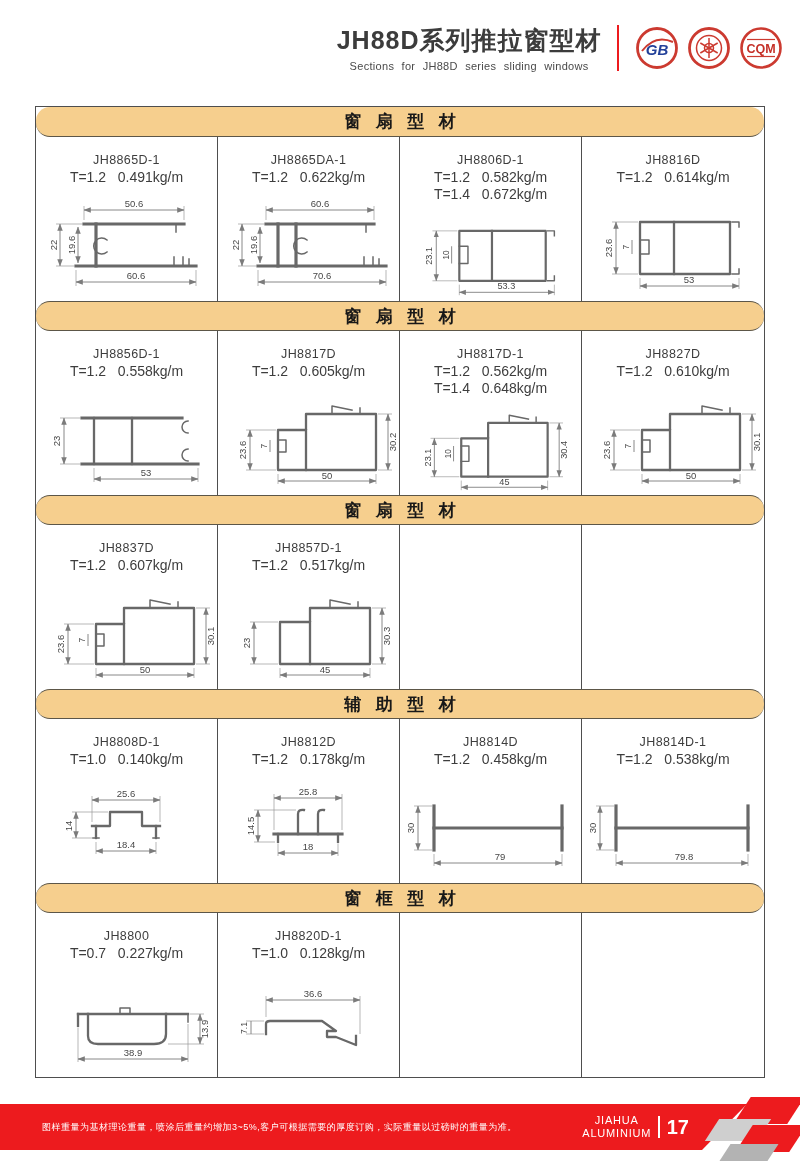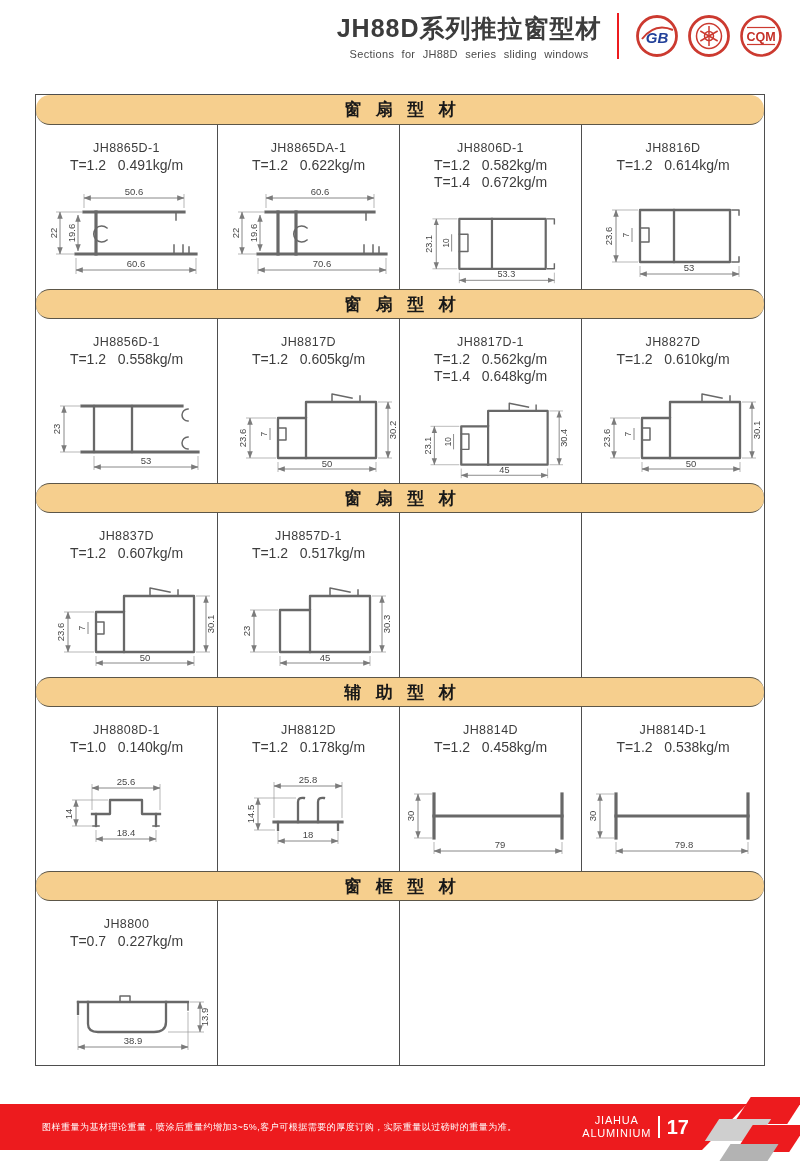--- a/index.html
+++ b/index.html
@@ -1,20 +1,20 @@
 <!DOCTYPE html>
 <html><head>
 <meta charset="utf-8">
 <style>
   * { box-sizing: border-box; margin: 0; padding: 0; }
   body { background:#e8e8e8; font-family:"Liberation Sans", sans-serif; }
   .page { width:800px; height:1167px; background:#fff; position:relative; margin:0 auto; overflow:hidden; }
 
   
-  .header { display:flex; justify-content:flex-end; align-items:center; padding:12px 16px 0 0; gap:10px; }
+  .header { display:flex; justify-content:flex-end; align-items:center; padding:24px 16px 0 0; gap:10px; }
   .title-block { text-align:center; }
   .title { font-size:25px; font-weight:bold; color:#3c3c3c; letter-spacing:1px; white-space:nowrap; }
   .subtitle { font-size:11px; color:#4a4a4a; letter-spacing:0.3px; word-spacing:4px; margin-top:3px; white-space:nowrap; }
   .hdr-divider { width:2.5px; height:46px; background:#ED1B1E; margin:0 5px; }
   .logos { display:flex; gap:6px; align-items:center; }
 
   
   .table { width:730px; margin:34px 0 0 35px; border:1.5px solid #4e4e4e; }
   .band { height:30px; line-height:30px; background:#F6CF8E; border-top:1px solid #5c5648; border-bottom:1px solid #5c5648;
           text-align:center; font-size:17px; font-weight:bold; color:#181818; letter-spacing:0.85em; text-indent:0.85em;border-radius:14px; }
@@ -508,20 +508,37 @@
               <line class="e" x1="132" y1="74" x2="168" y2="74"></line>
             <line class="d" x1="164" y1="44" x2="164" y2="74"></line>
               <text class="t" transform="rotate(-90 172 59)" x="172" y="59">13.9</text>
             <line class="e" x1="42" y1="58" x2="42" y2="92"></line>
               <line class="e" x1="152" y1="54" x2="152" y2="92"></line>
             <line class="d" x1="42" y1="89" x2="152" y2="89"></line>
               <text class="t" x="97" y="86">38.9</text>
           </svg>
         </div>
 
+        <div class="cell">
+          <div class="code">JH8820D-1</div>
+          <div class="spec">T=1.0   0.128kg/m</div>
+          <svg width="182" height="100" viewBox="0 0 182 100">
+            <g class="p">
+              <path d="M48,64 V54 Q48,51 52,51 H104 L118,61 H109 V67 H118 L138,75 V66"></path>
+            </g>
+            <line class="e" x1="48" y1="47" x2="48" y2="26"></line>
+              <line class="e" x1="142" y1="64" x2="142" y2="26"></line>
+            <line class="d" x1="48" y1="30" x2="142" y2="30"></line>
+              <text class="t" x="95" y="26.5">36.6</text>
+            <line class="e" x1="46" y1="51" x2="28" y2="51"></line>
+              <line class="e" x1="46" y1="64" x2="28" y2="64"></line>
+            <line class="dm" x1="33" y1="51" x2="33" y2="64"></line>
+              <text class="t ts" transform="rotate(-90 29 58)" x="29" y="58">7.1</text>
+          </svg>
+        </div>
 
         <div class="cell"></div>
         <div class="cell"></div>
       </div>
     </div>
   </div>
 
   <div class="footer-band">
     <div class="foot-note">图样重量为基材理论重量，喷涂后重量约增加3~5%,客户可根据需要的厚度订购，实际重量以过磅时的重量为准。</div>
     <div class="brand">

